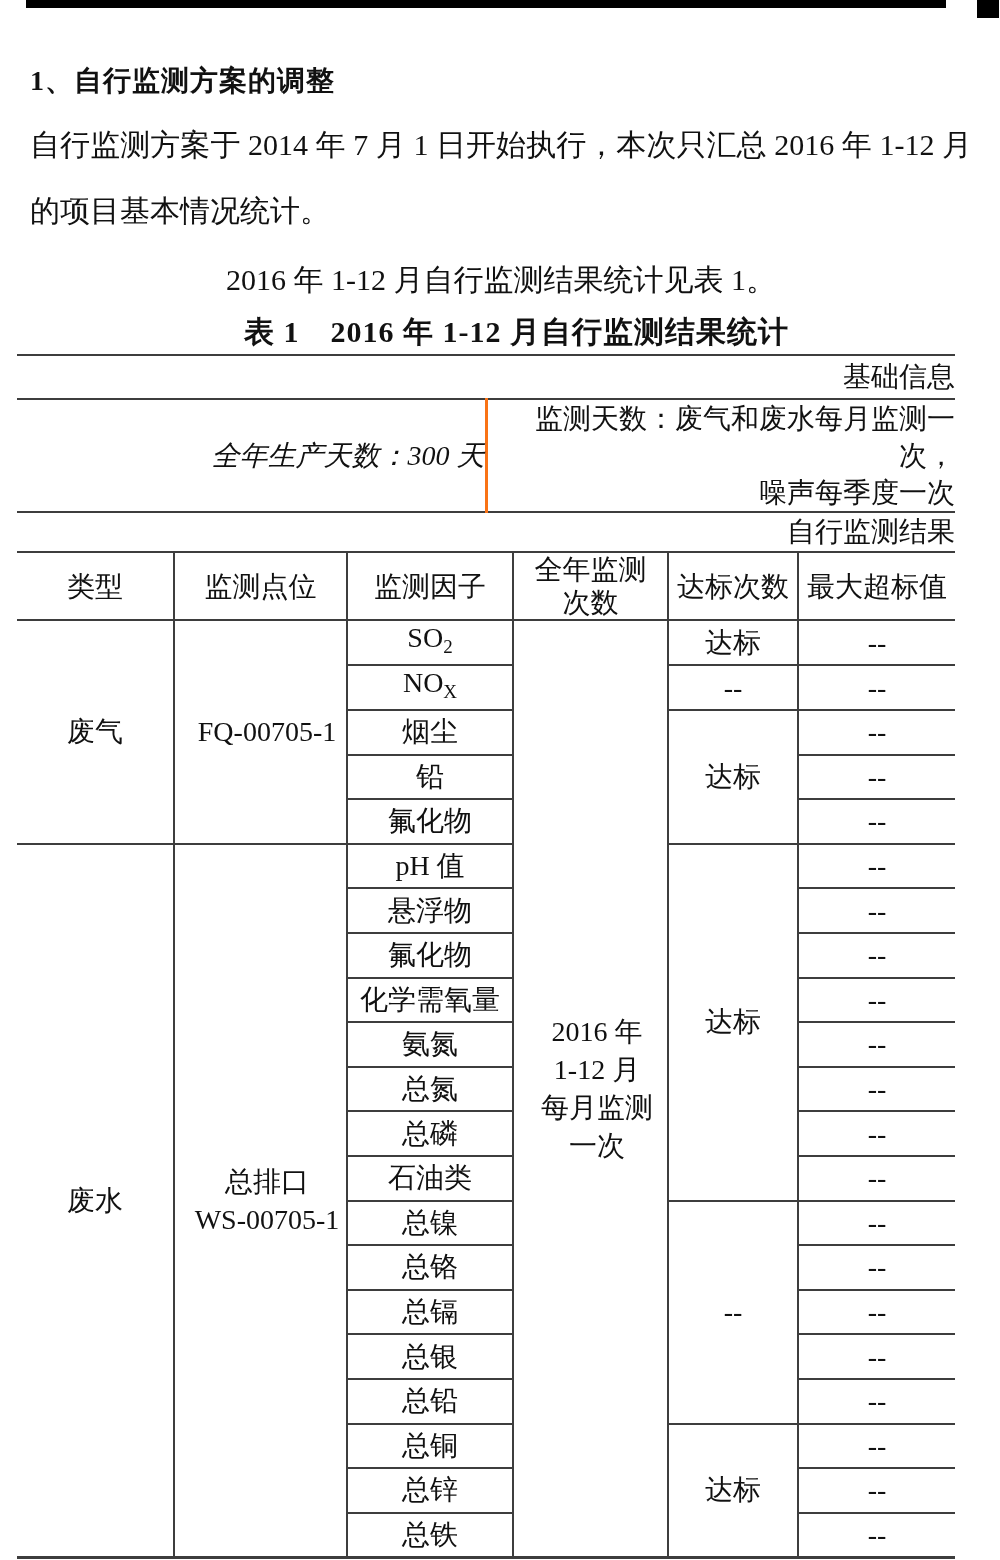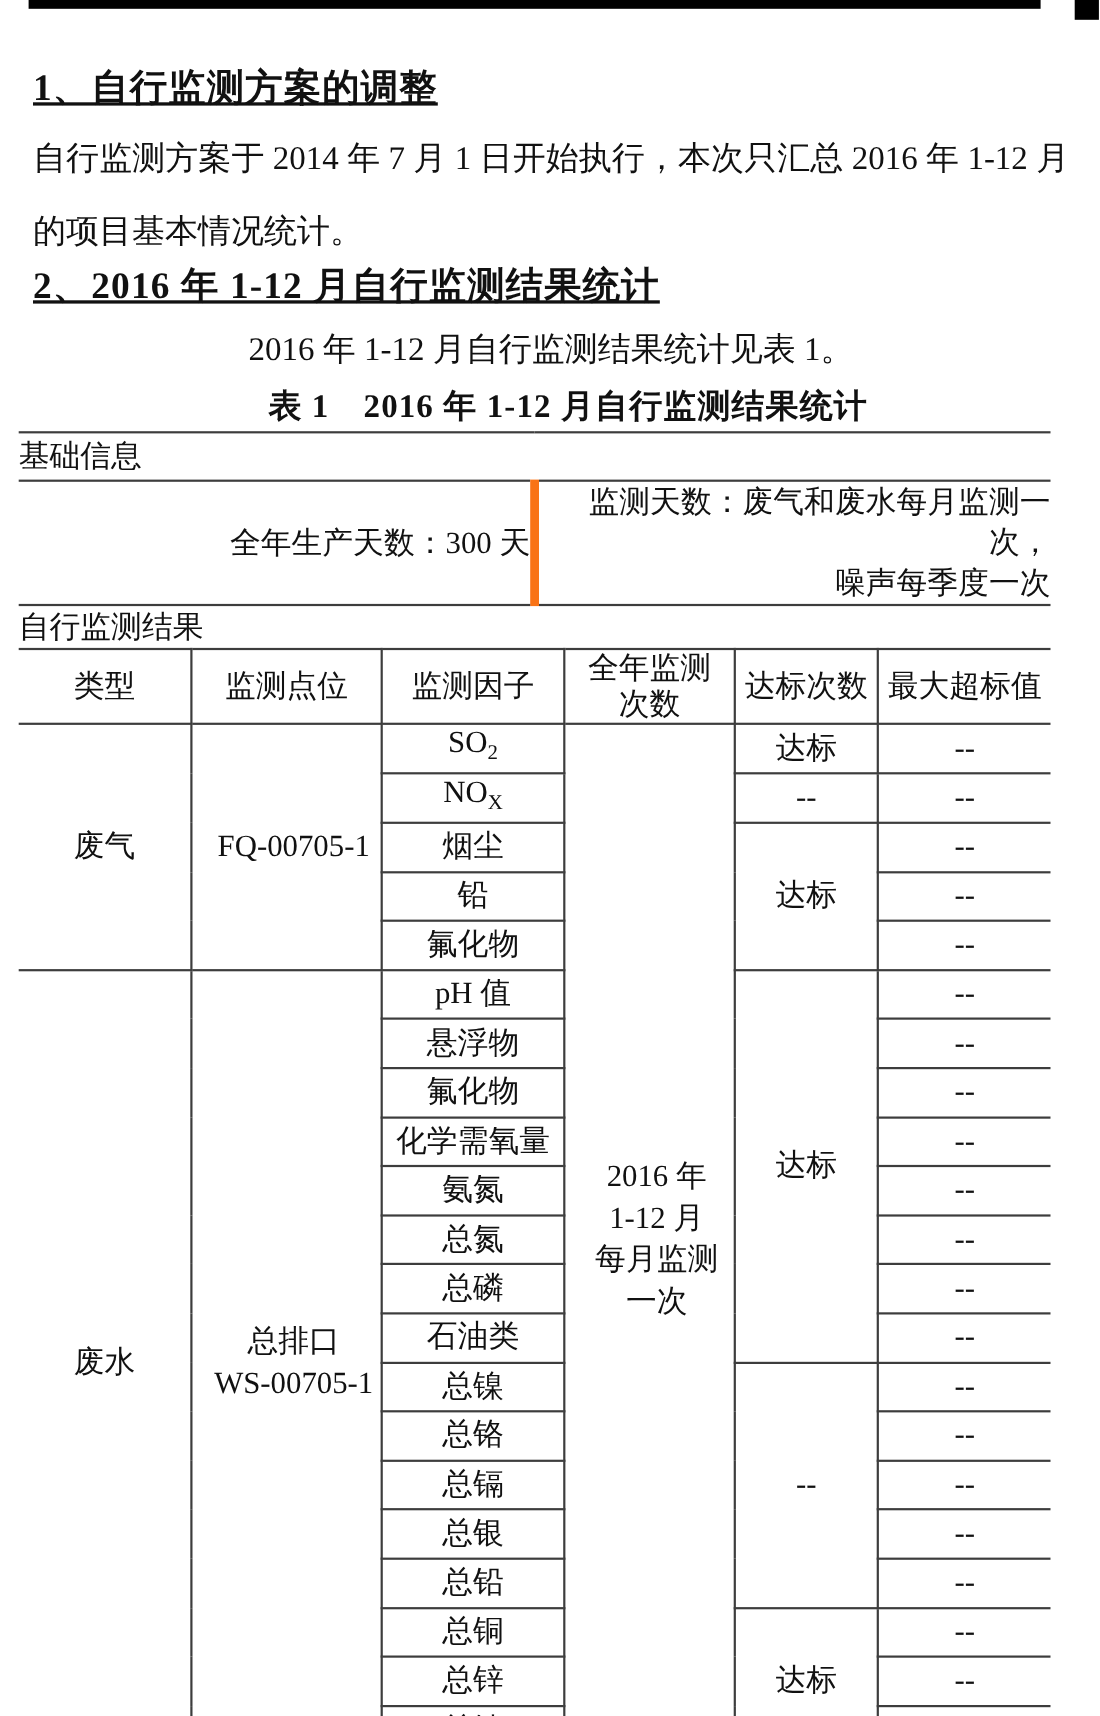--- a/index.html
+++ b/index.html
@@ -27,26 +27,25 @@
   .topbar-corner {
     position: absolute;
     right: 1px; top: 0;
     width: 22px; height: 18px;
     background: #000;
   }
 
   .content { padding-top: 8px; }
 
   h1.doc-heading {
-    font-size: 34px;
+    font-size: 28px;
     font-weight: bold;
     line-height: 42px;
     margin: 0 30px 0 30px;
     letter-spacing: 1px;
-    text-decoration: underline;
   }
   h1.first { margin-top: 52px; }
   h1.second { margin-top: -4px; }
 
   p.body-para {
     font-size: 30px;
     line-height: 66px;
     margin: 10px 28px 0 30px;
     text-align: justify;
     text-justify: inter-ideograph;
@@ -80,36 +79,37 @@
     vertical-align: middle;
     padding: 0;
     white-space: pre-line;
   }
 
   
   .info-table { margin-top: 2px; }
   .section-cell {
     border-top: 2px solid #3d3d3d;
     border-bottom: 2px solid #3d3d3d;
-    text-align: left;
+    text-align: right;
     height: 42px;
   }
   .section-cell.result-section {
     border-bottom: none;
     height: 36px;
   }
   .info-row td {
     height: 70px;
     border-bottom: 2px solid #3d3d3d;
     text-align: right;
   }
   .info-left {
     width: 475px;
-    border-right: 8px solid #f97316;
+    border-right: 3px solid #f97316;
     padding-left: 13px;
+    font-style: italic;
   }
   .info-right {
     padding-left: 12px;
     line-height: 37px;
   }
 
   
   .results-table {
     border-top: 2px solid #3d3d3d;
     border-bottom: 3px solid #3d3d3d;
@@ -140,21 +140,20 @@
 </head>
 <body>
 
 <div class="doc">
   <div class="topbar"></div>
   <div class="topbar-corner"></div>
 
   <div class="content">
     <h1 class="doc-heading first">1、自行监测方案的调整</h1>
     <p class="body-para">自行监测方案于 2014 年 7 月 1 日开始执行，本次只汇总 2016 年 1-12 月的项目基本情况统计。</p>
-    <h1 class="doc-heading second">2、2016 年 1-12 月自行监测结果统计</h1>
     <p class="body-para p2">2016 年 1-12 月自行监测结果统计见表 1。</p>
     <div class="table-title">表 1　2016 年 1-12 月自行监测结果统计</div>
 
     <table class="tbl info-table">
       <tbody>
           <tr>
         <td class="section-cell" colspan="2">基础信息</td>
       </tr>
       <tr class="info-row">
         <td class="info-left">全年生产天数：300 天</td>

